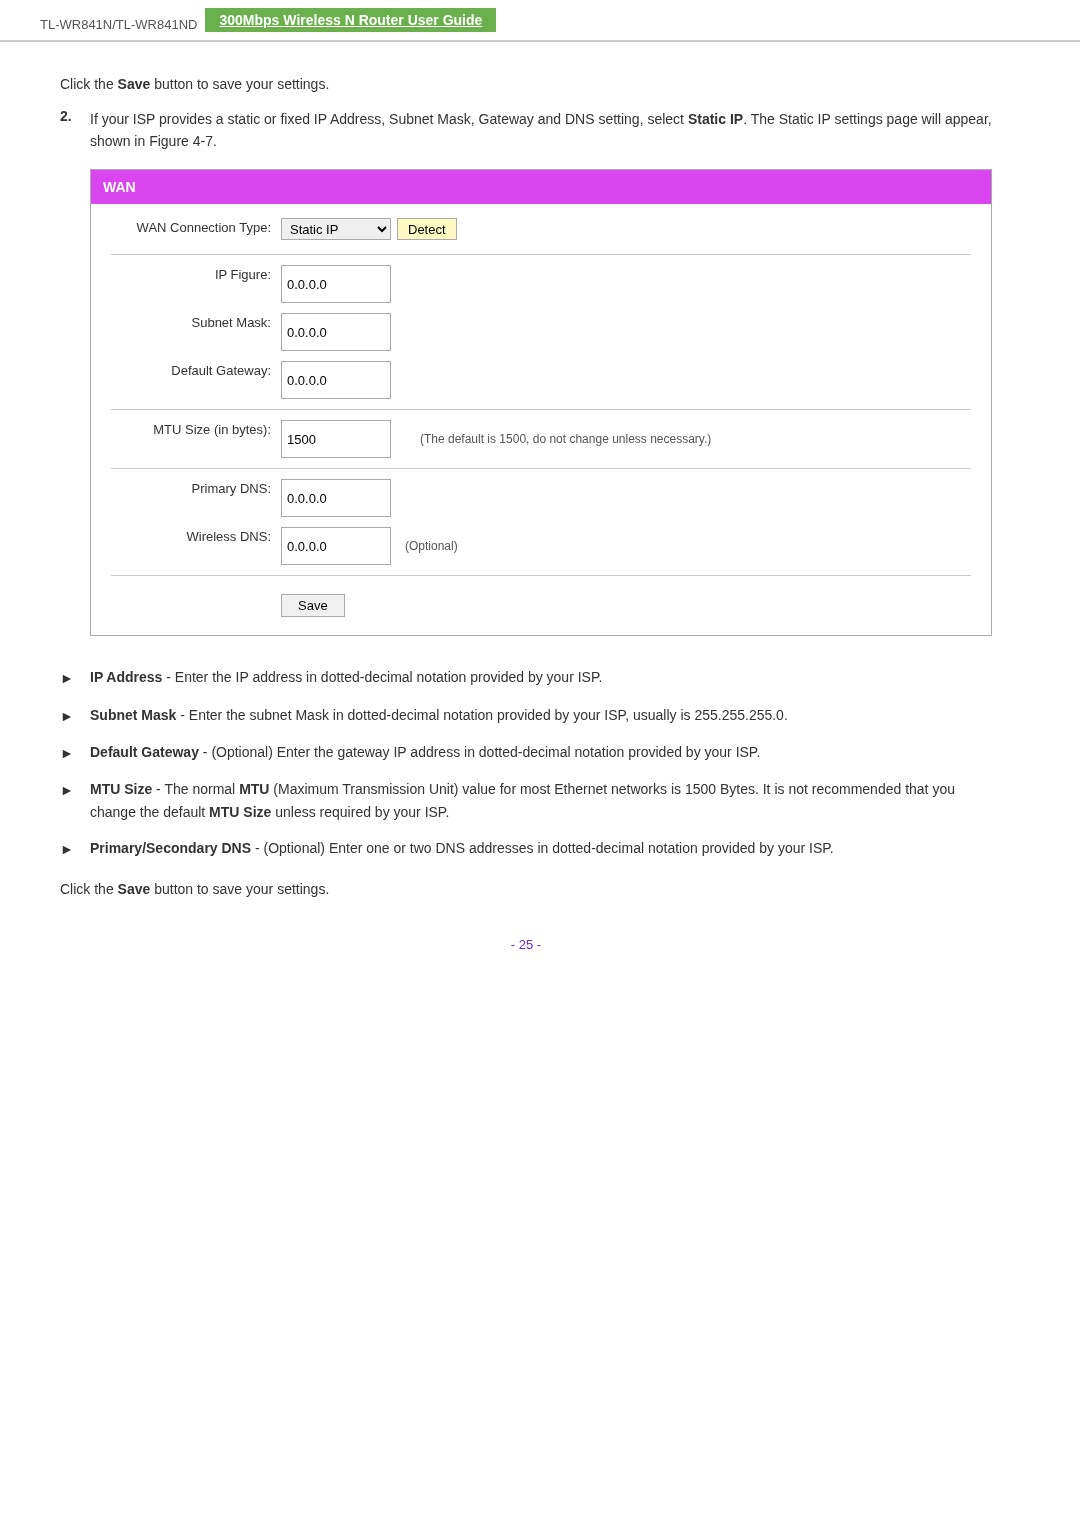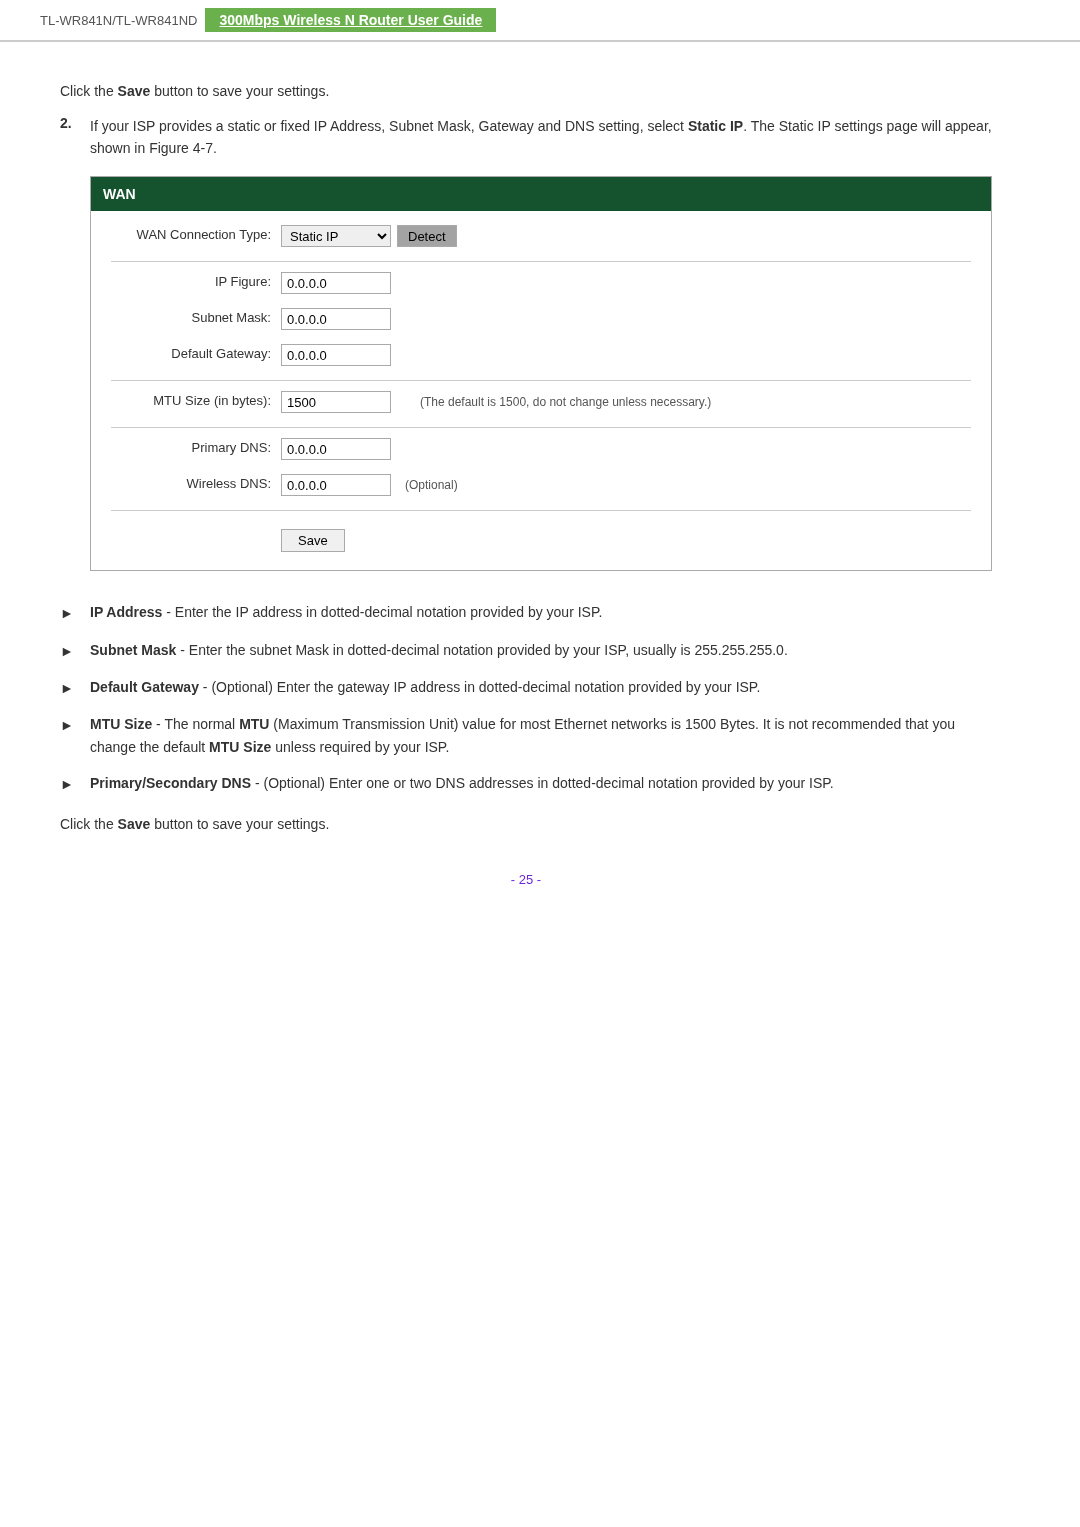--- a/index.html
+++ b/index.html
@@ -9,24 +9,24 @@
       color: #333;
       background: #fff;
       width: 1080px;
       min-height: 1527px;
       padding: 0;
     }
 
     
     .header {
       display: flex;
-      align-items: center;
+      align-items: flex-end;
       border-bottom: 2px solid #ccc;
       padding: 8px 40px;
-      margin-bottom: 31px;
+      margin-bottom: 24px;
     }
     .header-model {
       font-size: 13px;
       color: #555;
       margin-right: 0;
     }
     .header-title {
       background: #6ab04c;
       color: #fff;
       font-weight: bold;
@@ -61,21 +61,21 @@
       line-height: 1.6;
     }
 
     
     .wan-box {
       border: 1px solid #aaa;
       margin: 16px 0 10px 0;
       font-size: 13px;
     }
     .wan-header {
-      background: #14532d;
+      background: #d946ef;
       color: #fff;
       font-weight: bold;
       font-size: 14px;
       padding: 6px 12px;
     }
     .wan-body {
       padding: 14px 20px 14px 20px;
       background: #fff;
     }
     .wan-row {
@@ -95,32 +95,32 @@
     .wan-control {
       display: flex;
       align-items: center;
       gap: 6px;
     }
     .wan-input {
       border: 1px solid #aaa;
       padding: 2px 5px;
       font-size: 13px;
       width: 110px;
-      height: 22px;
+      height: 38px;
     }
     .wan-select {
       border: 1px solid #aaa;
       padding: 2px 4px;
       font-size: 13px;
       height: 22px;
       width: 110px;
     }
     .wan-button {
       border: 1px solid #aaa;
-      background: #a3a3a3;
+      background: #fef9c3;
       padding: 2px 10px;
       font-size: 13px;
       cursor: pointer;
       height: 22px;
     }
     .wan-hint {
       font-size: 12px;
       color: #555;
       margin-left: 23px;
     }

